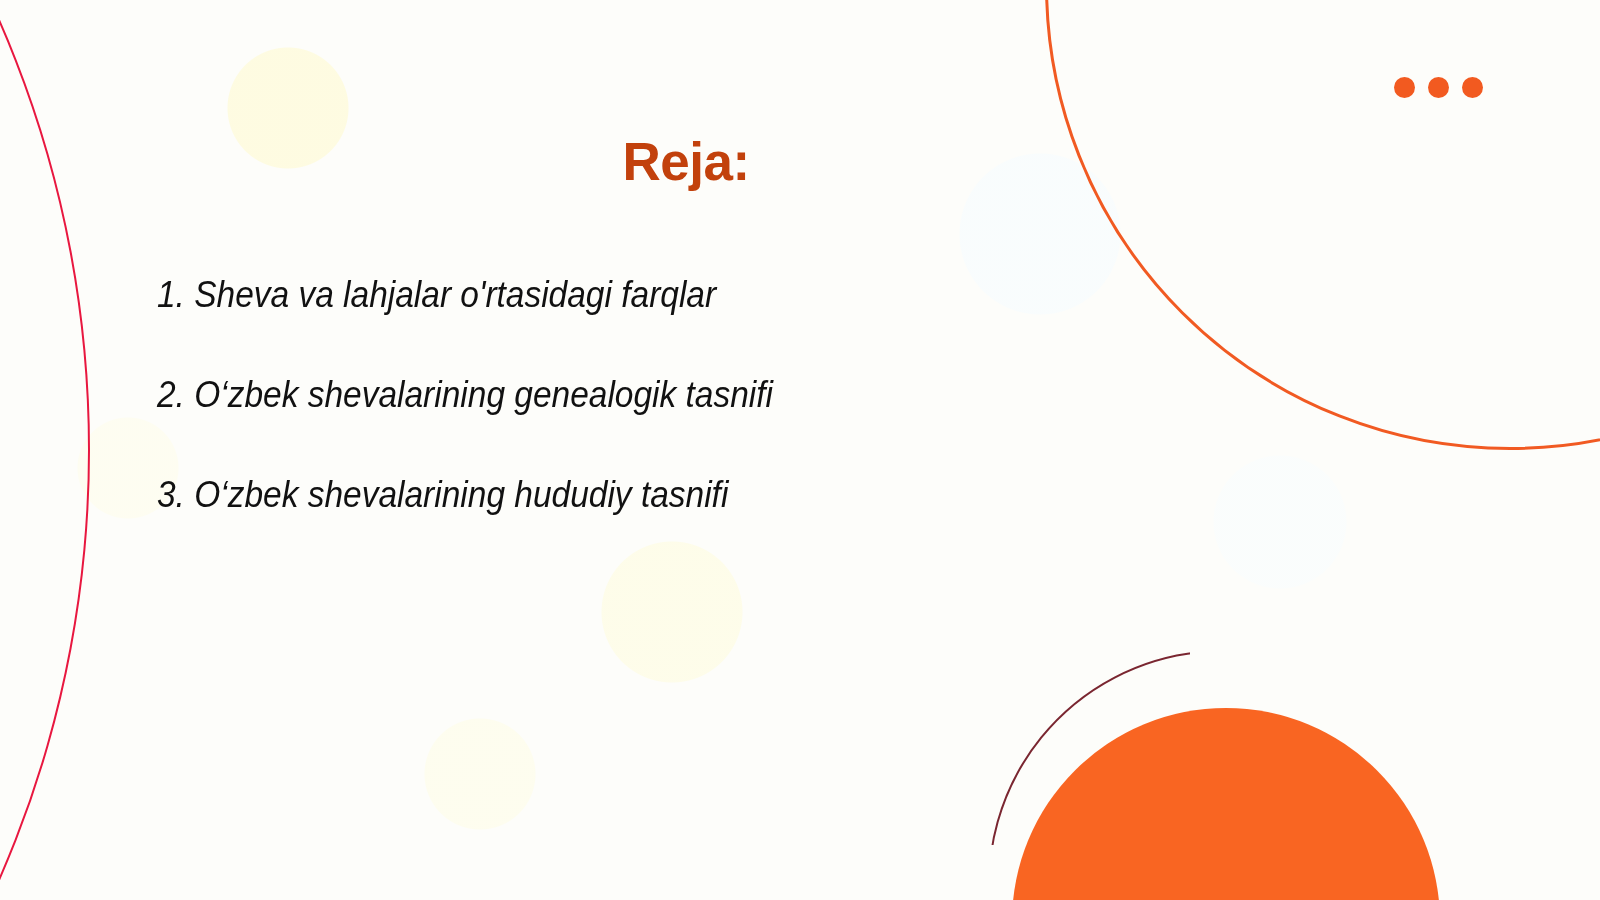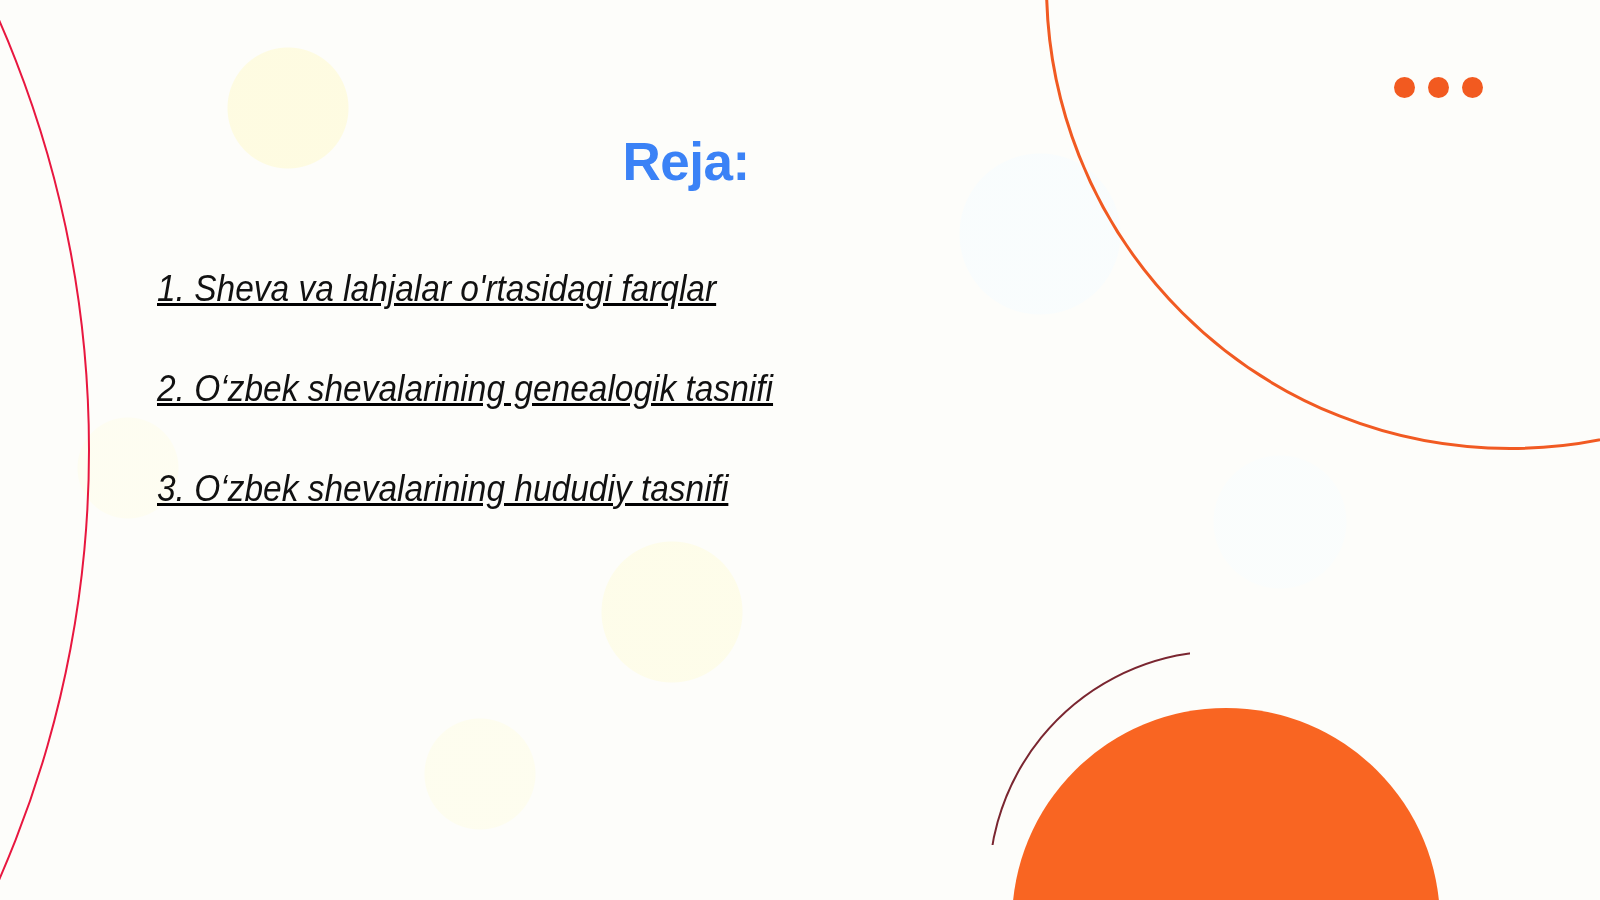--- a/index.html
+++ b/index.html
@@ -118,29 +118,28 @@
     z-index: 5;
   }
   .slide-title {
     position: absolute;
     left: 0;
     top: 131px;
     width: 1372px;
     text-align: center;
     font-size: 53px;
     font-weight: bold;
-    color: #3b82f6;
+    color: #c2410c;
     letter-spacing: -0.5px;
   }
   .plan-list {
     position: absolute;
     left: 157px;
-    top: 270px;
+    top: 276px;
     width: 1000px;
-    text-decoration: underline;
   }
   .plan-item {
     font-size: 36px;
     font-style: italic;
     font-weight: normal;
     color: #111111;
     line-height: 1.05;
     margin-bottom: 62px;
     white-space: nowrap;
     transform: scaleX(0.93);

